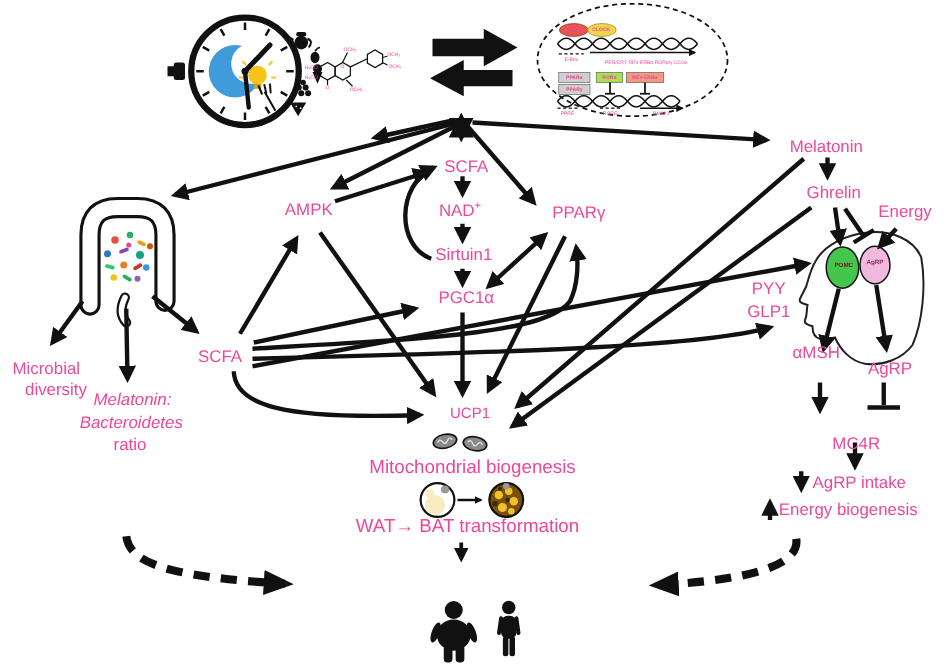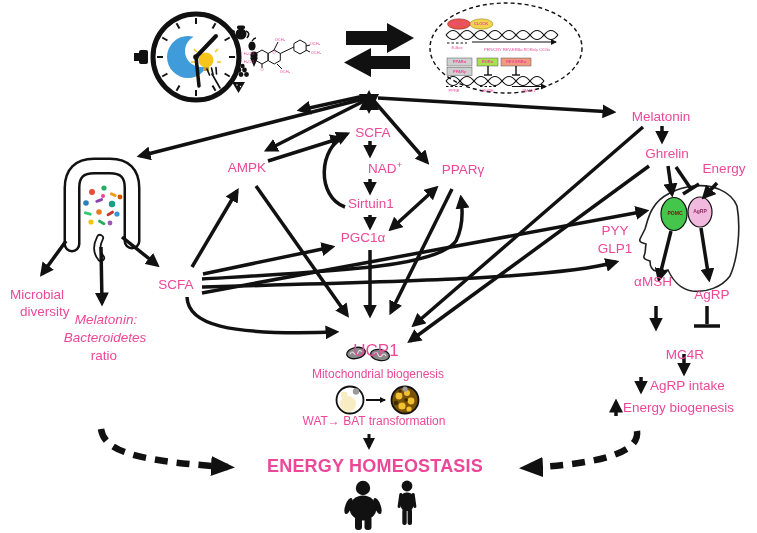--- a/index.html
+++ b/index.html
@@ -3,26 +3,26 @@
 <meta charset="utf-8">
 <style>
   html,body{margin:0;padding:0;background:#fff;}
   #canvas{position:relative;width:757px;height:533px;background:#fff;outline:1px solid #b9b9b9;
           font-family:"Liberation Sans","DejaVu Sans",sans-serif;overflow:hidden;}
   #fig-svg{position:absolute;left:0;top:0;}
   .lbl{position:absolute;transform:translate(-50%,-50%);white-space:nowrap;color:#ec4899;
        font-size:13.5px;line-height:1;text-align:center;}
   .left{transform:translate(0,-50%);text-align:left;}
   .it{font-style:italic;}
-  .sm{font-size:12px;}
+  .sm{font-size:15px;}
   .big{font-size:18px;font-weight:bold;letter-spacing:.2px;}
   .tiny{font-size:4px;}
   .tinyb{font-size:4px;font-weight:bold;}
   .neuron{font-size:5px;font-weight:bold;}
-  .ucp{font-size:17px;margin-top:20px;}
+  .ucp{font-size:12px;}
   sup{font-size:9px;}
 </style>
 </head>
 <body>
 
 <div id="canvas">
 
 <svg id="fig-svg" width="757" height="533" viewBox="0 0 757 533">
   <defs>
     <marker id="ah" viewBox="0 0 4 4" markerWidth="4" markerHeight="4" refX="3" refY="2" orient="auto-start-reverse">
@@ -291,23 +291,23 @@
 
     <line x1="366" y1="400" x2="385" y2="400" stroke-width="2" marker-end="url(#ahTiny)"></line>
     <line x1="369" y1="434" x2="369" y2="447" stroke-width="3" marker-end="url(#ah)"></line>
 
     <path d="M101,429 C104,449 128,461 228,467" stroke-width="6.5" stroke-dasharray="13 9" marker-end="url(#ahBig)"></path>
     <path d="M637,431 C640,452 602,464 526,468" stroke-width="6.5" stroke-dasharray="13 9" marker-end="url(#ahBig)"></path>
   </g>
 </svg>
 
   <div class="lbl" style="left:373px;top:133px">SCFA</div>
-  <div class="lbl" style="left:385px;top:168px"><span>NAD</span><sup>+</sup></div>
+  <div class="lbl" style="left:368px;top:168px"><span>NAD</span><sup>+</sup></div>
   <div class="lbl" style="left:371px;top:204px">Sirtuin1</div>
-  <div class="lbl" style="left:363px;top:238px">PGC1α</div>
+  <div class="lbl" style="left:373px;top:238px">PGC1α</div>
   <div class="lbl" style="left:247px;top:168px">AMPK</div>
   <div class="lbl" style="left:463px;top:170px">PPARγ</div>
   <div class="lbl" style="left:176px;top:285px">SCFA</div>
   <div class="lbl ucp" style="left:376px;top:330px">UCP1</div>
   <div class="lbl" style="left:661px;top:117px">Melatonin</div>
   <div class="lbl" style="left:667px;top:154px">Ghrelin</div>
   <div class="lbl" style="left:724px;top:169px">Energy</div>
   <div class="lbl" style="left:615px;top:231px">PYY</div>
   <div class="lbl" style="left:615px;top:249px">GLP1</div>
   <div class="lbl" style="left:653px;top:282px">αMSH</div>
@@ -317,21 +317,20 @@
   <div class="lbl left" style="left:623px;top:408px">Energy biogenesis</div>
 
   <div class="lbl left" style="left:10px;top:295px">Microbial</div>
   <div class="lbl left" style="left:20px;top:312px">diversity</div>
   <div class="lbl it" style="left:106px;top:320px">Melatonin:</div>
   <div class="lbl it" style="left:105px;top:338px">Bacteroidetes</div>
   <div class="lbl" style="left:104px;top:356px">ratio</div>
 
   <div class="lbl sm" style="left:378px;top:374px">Mitochondrial biogenesis</div>
   <div class="lbl sm" style="left:374px;top:421px">WAT→ BAT transformation</div>
-  <div class="lbl big" style="left:375px;top:466px">ENERGY HOMEOSTASIS</div>
 
   <div class="lbl neuron" style="left:675px;top:213px;color:#7a1212">POMC</div>
   <div class="lbl neuron" style="left:700px;top:211px;color:#8b2a5e">AgRP</div>
 
   <div class="lbl tinyb" style="left:459px;top:24px">BMAL1</div>
   <div class="lbl tinyb" style="left:481px;top:24px">CLOCK</div>
   <div class="lbl tiny" style="left:457px;top:48px">E-Box</div>
   <div class="lbl tiny" style="left:517px;top:50px">PER/CRY REV-ERBα RORα/γ CCGs</div>
   <div class="lbl tinyb" style="left:459.5px;top:62px">PPARα</div>
   <div class="lbl tinyb" style="left:459.5px;top:71.5px">PPARγ</div>

